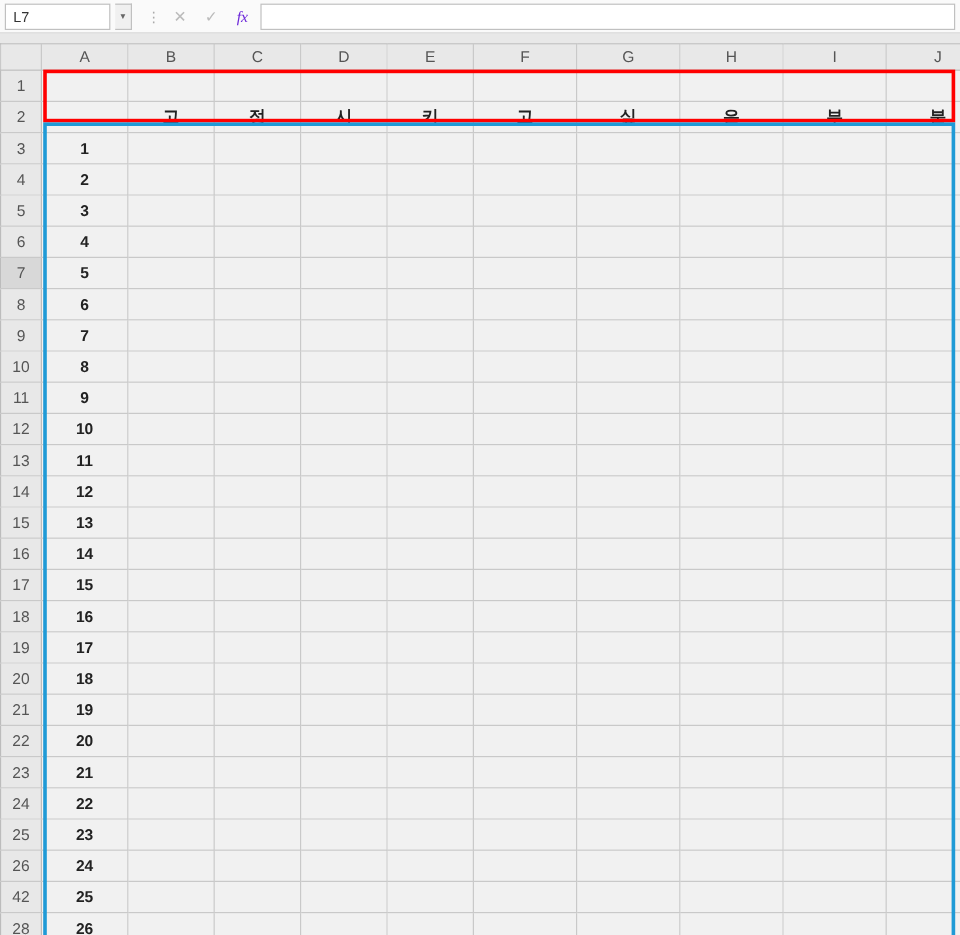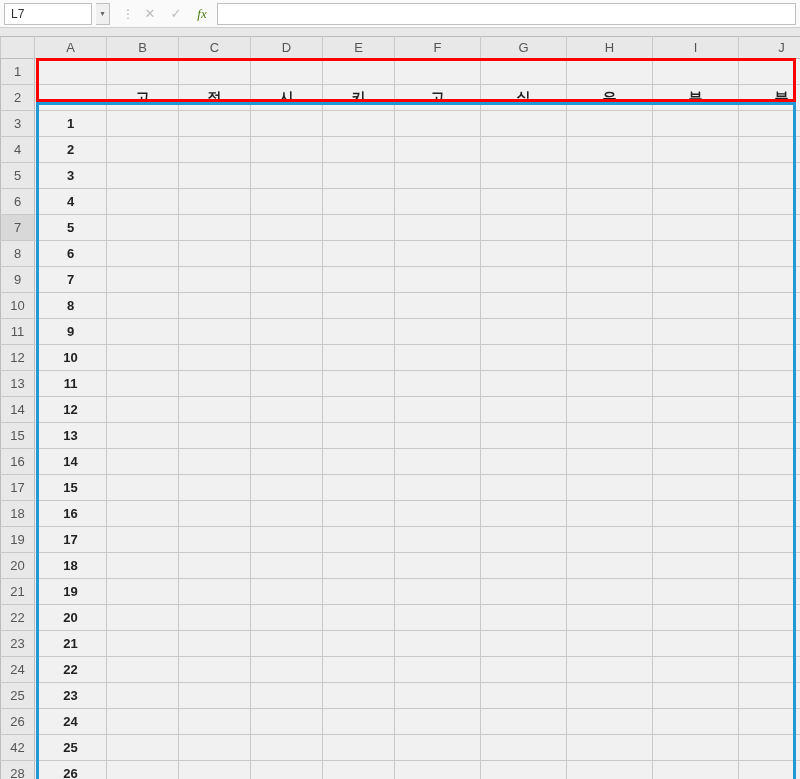--- a/index.html
+++ b/index.html
@@ -50,21 +50,21 @@
   }
   .fb-btn {
     width: 22px;
     height: 22px;
     display: flex;
     align-items: center;
     justify-content: center;
     color: #bbb;
     font-size: 13px;
   }
-  .fb-btn.fx { font-style: italic; font-family: "Times New Roman", serif; color:#4d7c0f;}
+  .fb-btn.fx { font-style: italic; font-family: "Times New Roman", serif; color:#6d28d9;}
   .formula-input {
     flex: 1;
     height: 22px;
     background: #ffffff;
     border: 1px solid #c0c0c0;
     padding: 2px 6px;
     font-size: 12px;
     color: #333;
   }
 

